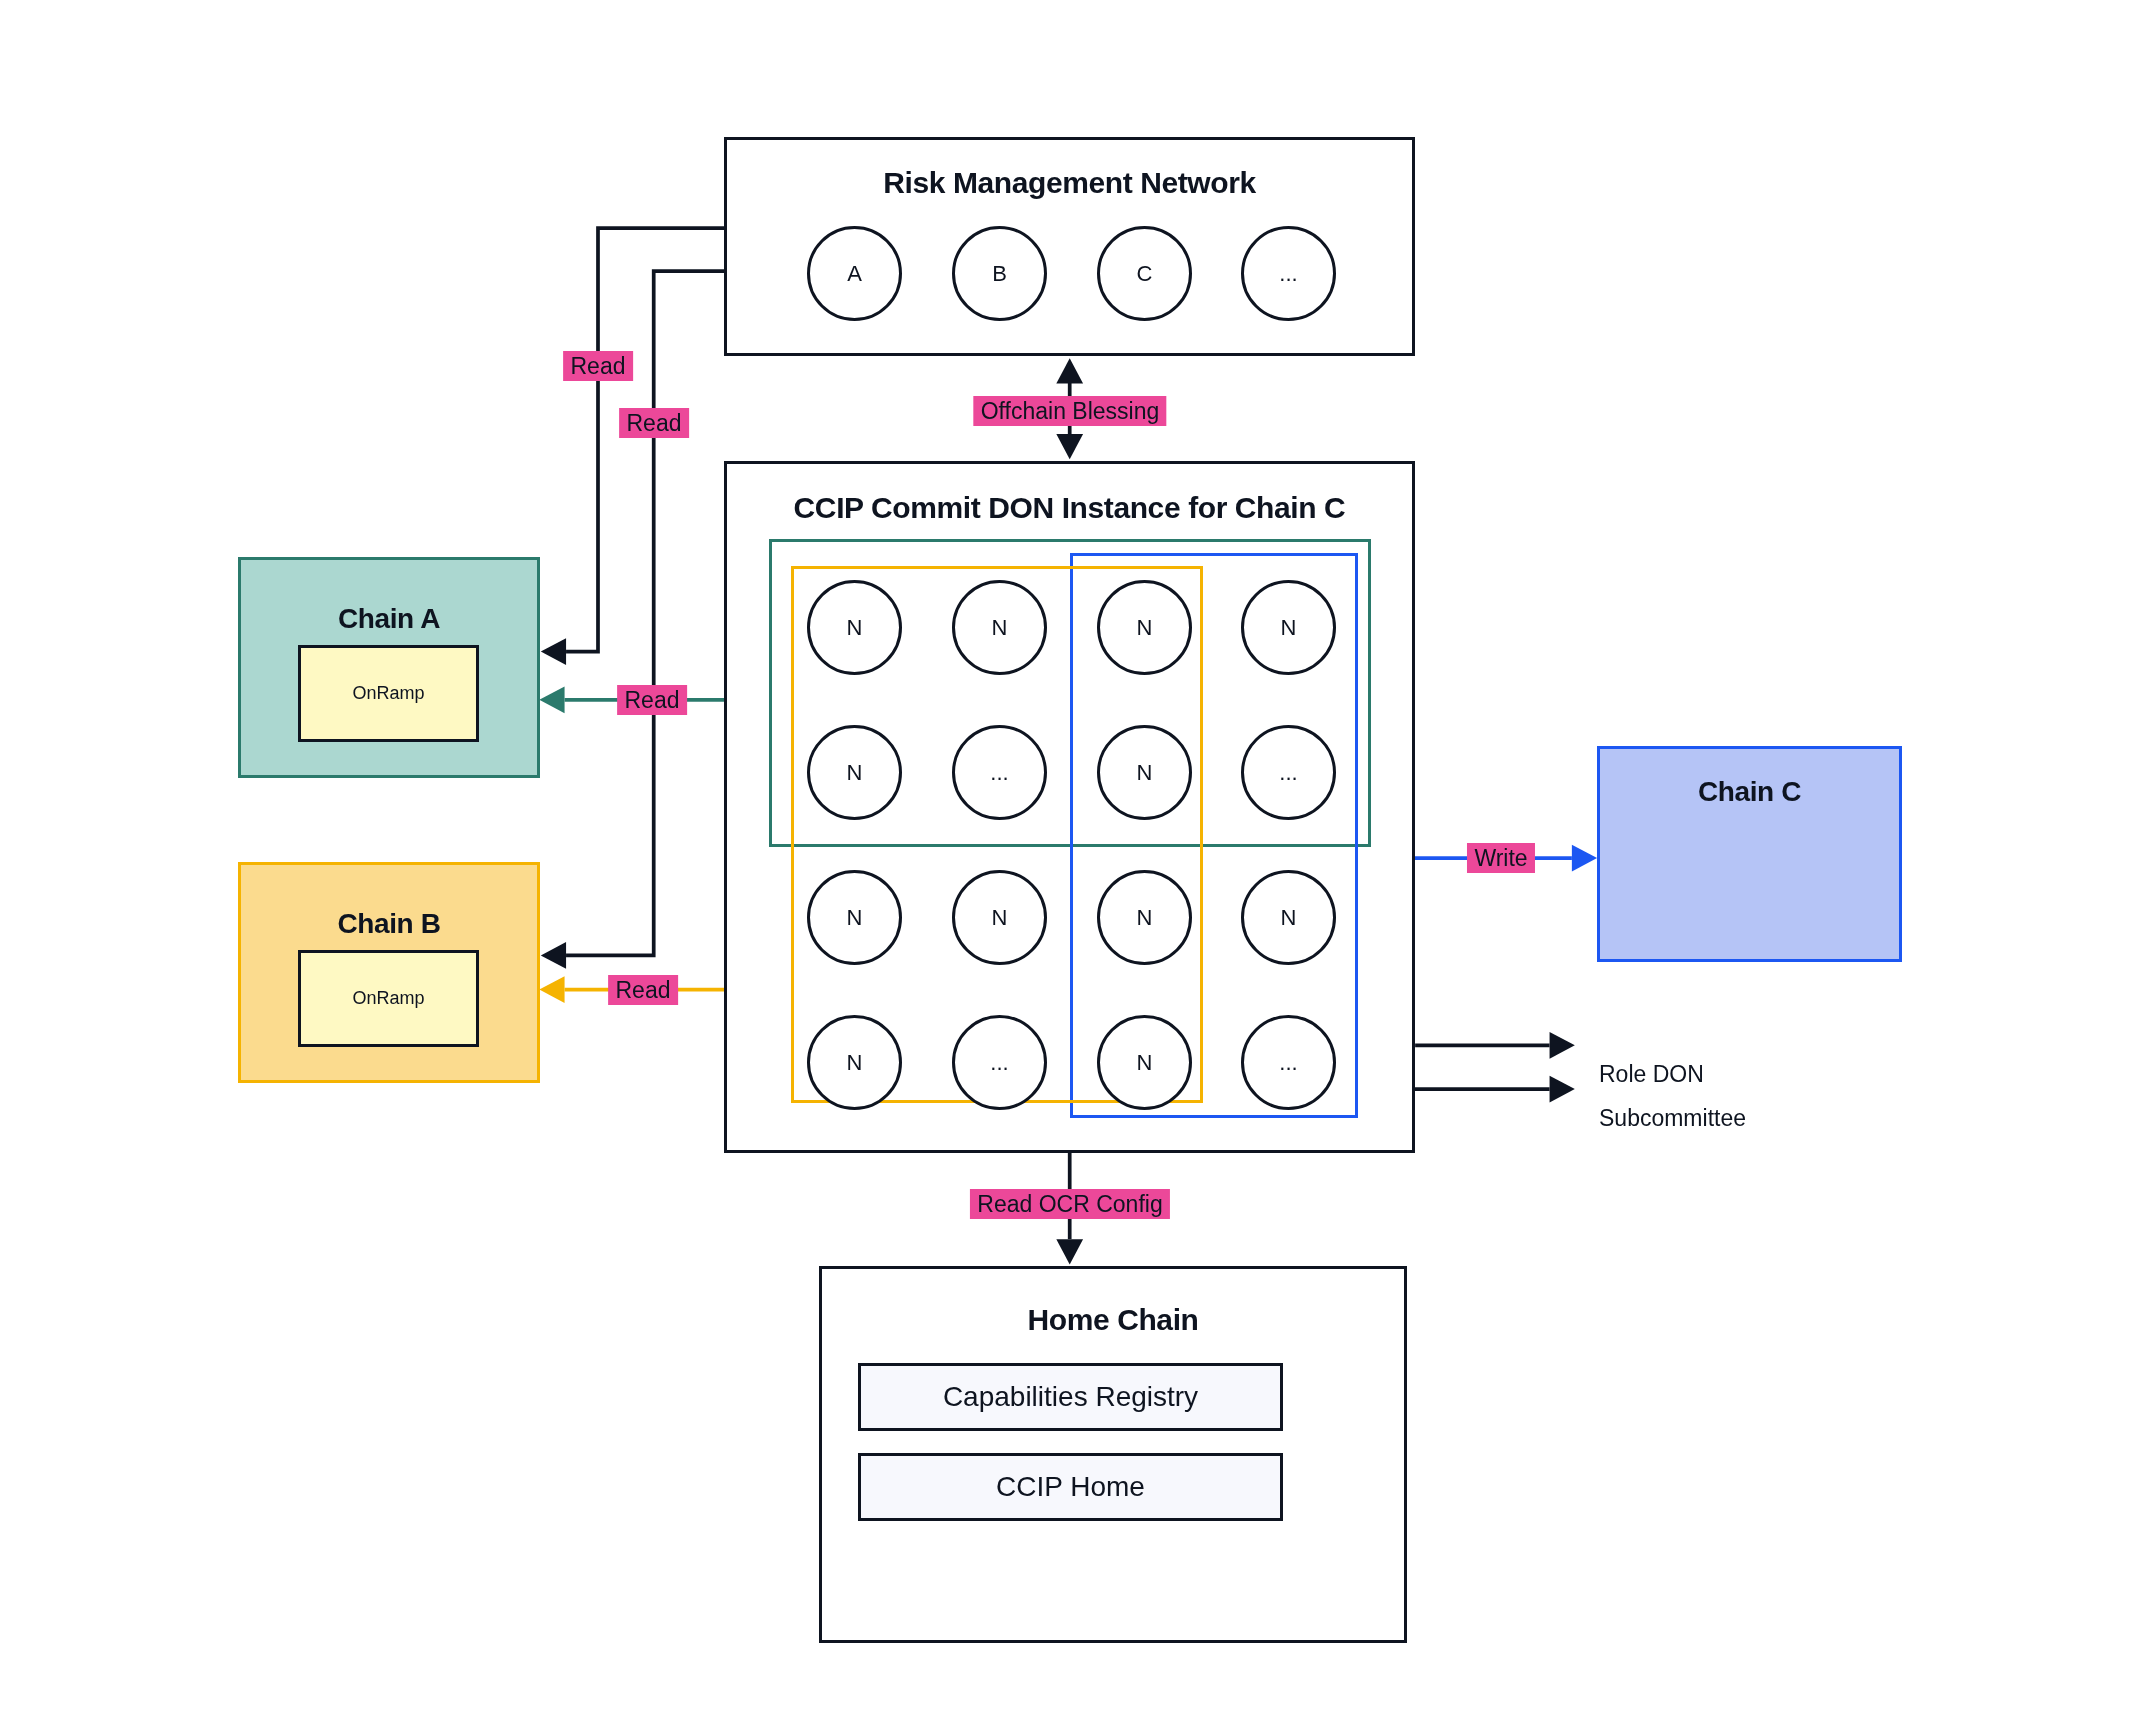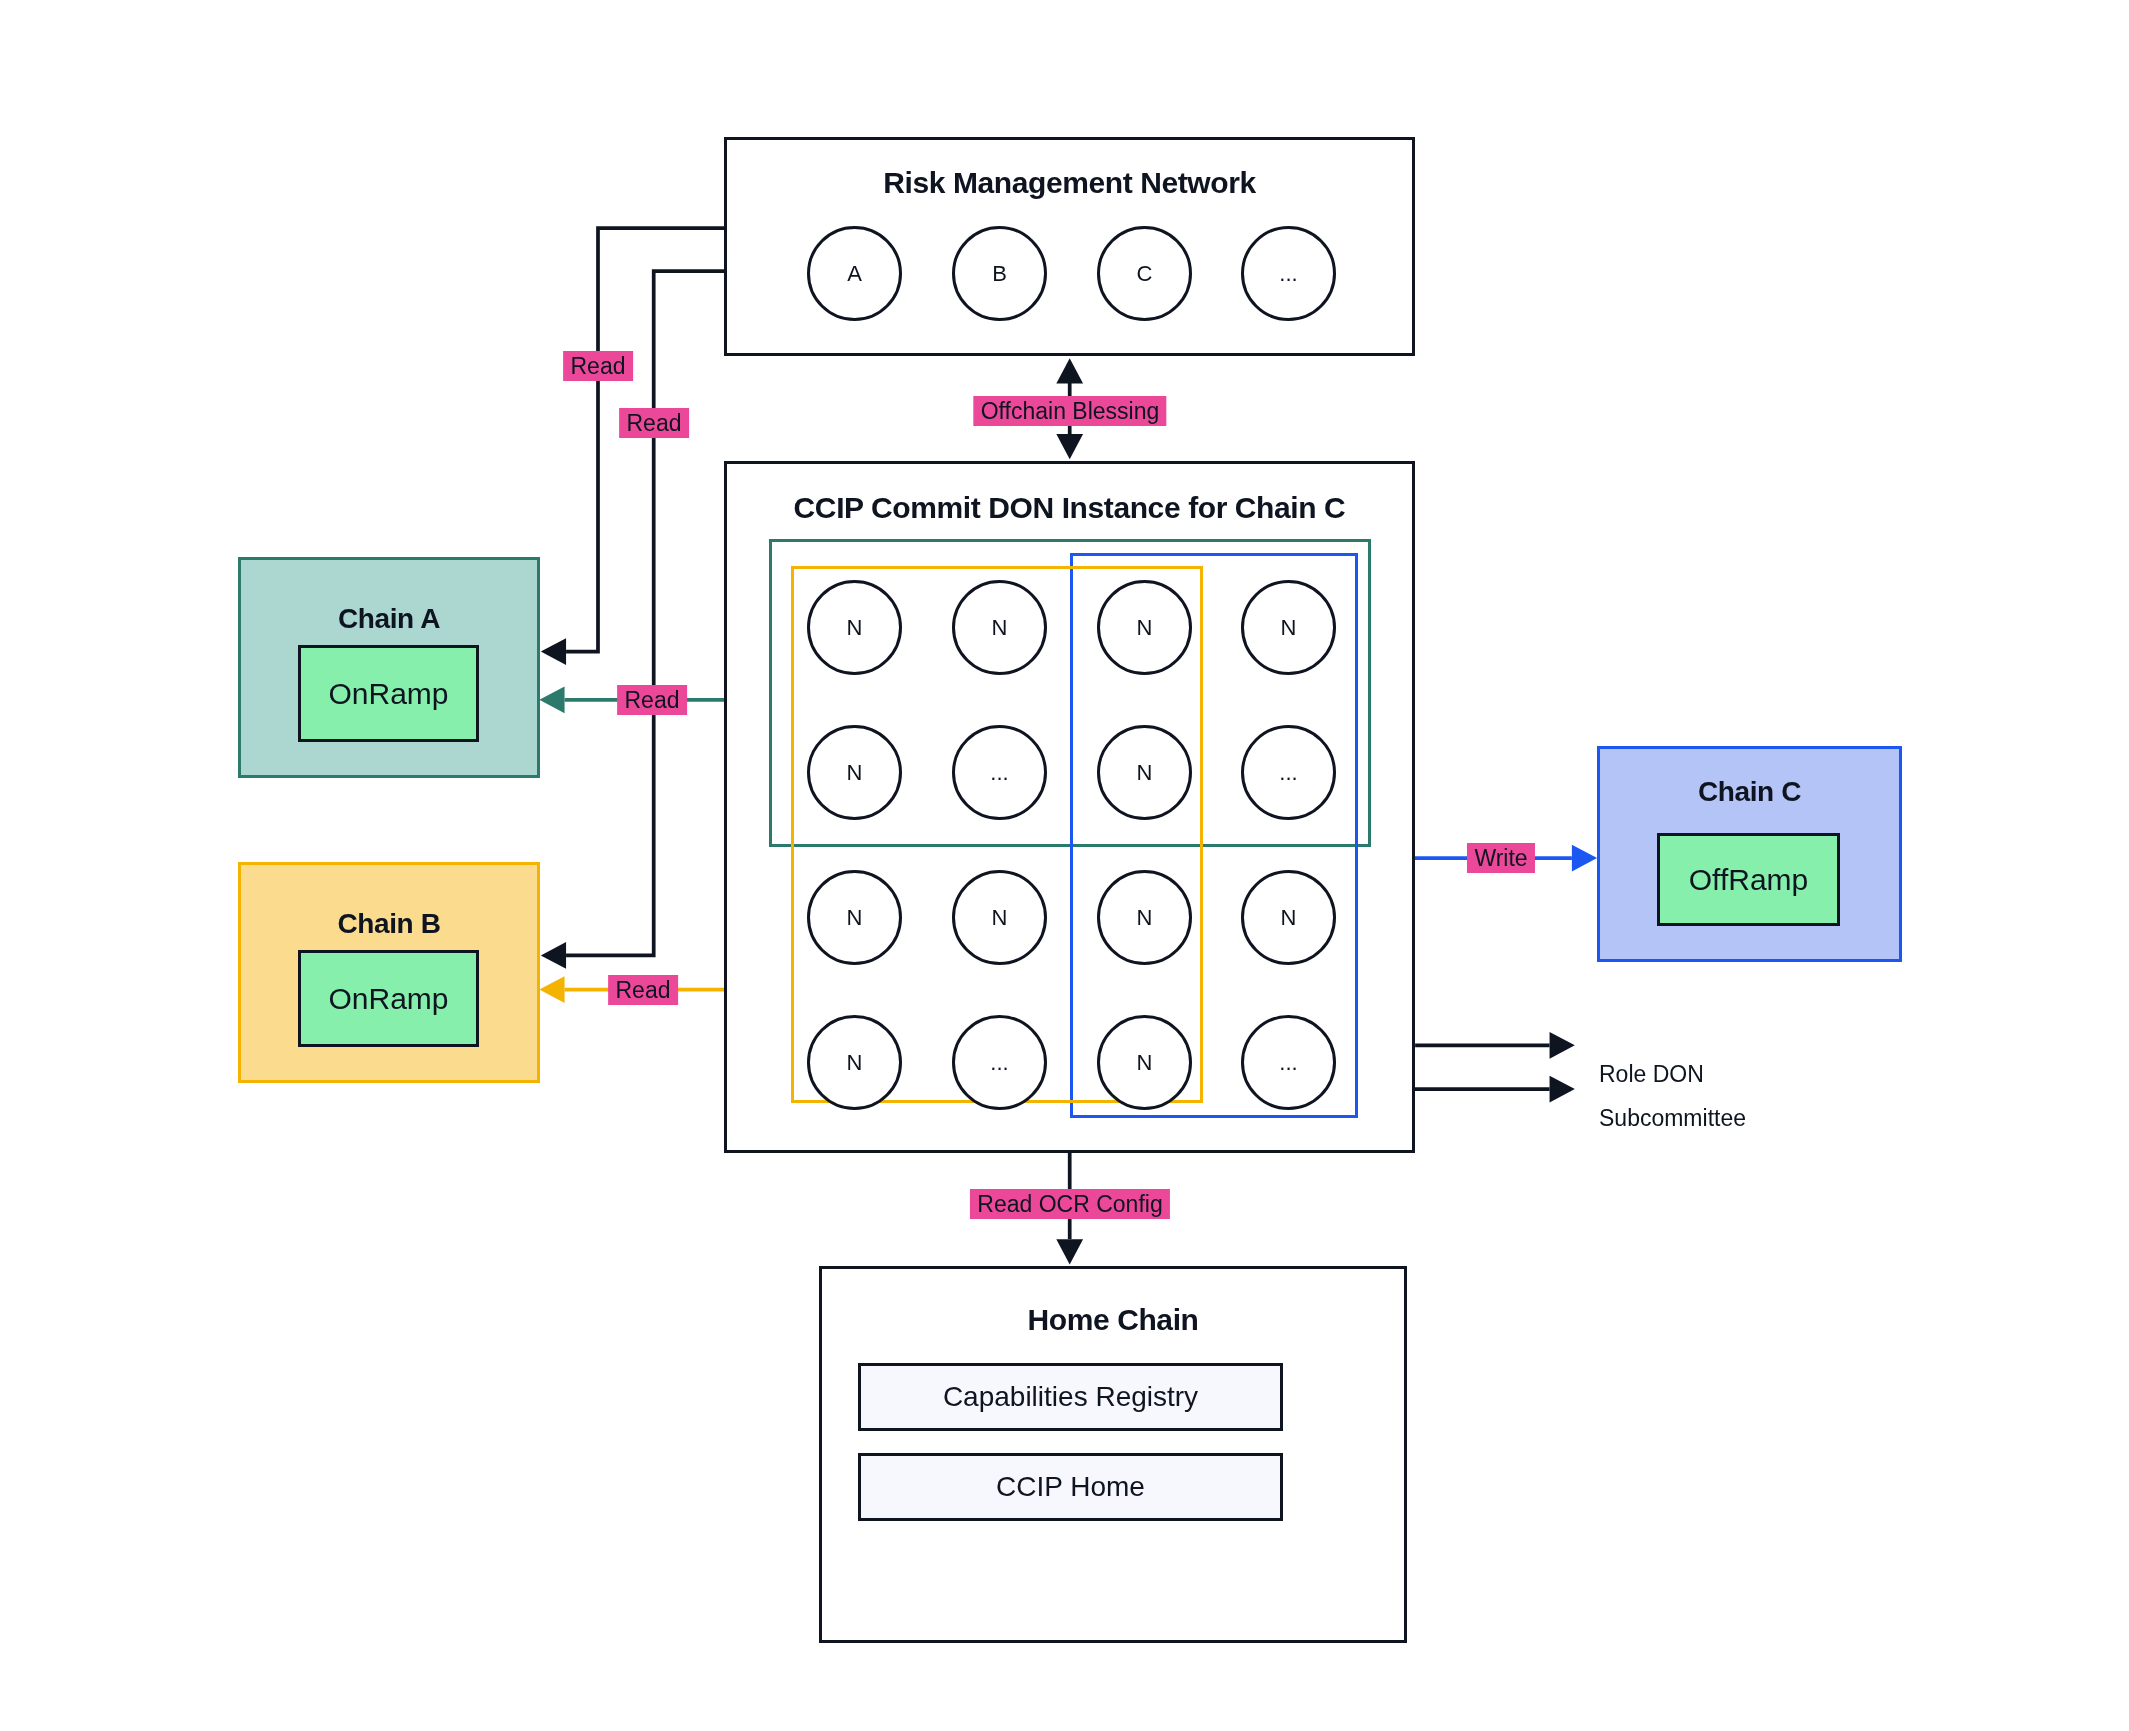--- a/index.html
+++ b/index.html
@@ -17,22 +17,22 @@
     font-size:22px;box-sizing:border-box;
   }
   .orect{position:absolute;box-sizing:border-box;background:transparent;}
   .teal-rect{border:3px solid #2b7a6c;}
   .yellow-rect{border:3px solid #f5b301;}
   .blue-rect{border:3px solid #1c57f2;}
   .chain-a{background:#abd7d0;border-color:#2b7a6c;}
   .chain-b{background:#fbdb8e;border-color:#f5b301;}
   .chain-c{background:#b5c4f6;border-color:#1c57f2;}
   .ramp{
-    position:absolute;background:#86efac;border:3.7px solid #0e1420;box-sizing:border-box;
-    display:flex;align-items:center;justify-content:center;font-size:30px;
+    position:absolute;background:#fef9c3;border:3.7px solid #0e1420;box-sizing:border-box;
+    display:flex;align-items:center;justify-content:center;font-size:18px;
   }
   .home-item{
     position:absolute;left:36px;width:425px;height:68px;background:#f7f8fd;border:3px solid #0e1420;
     box-sizing:border-box;display:flex;align-items:center;justify-content:center;font-size:28px;
   }
   .edge-label{
     position:absolute;transform:translate(-50%,-50%);background:#ec4899;
     padding:1.5px 7.4px;font-size:23px;white-space:nowrap;
   }
   .side-label{
@@ -117,23 +117,20 @@
 
   <div class="box chain-b" style="left:238px;top:862px;width:302px;height:221px;">
     <div class="chain-title" style="top:43px;">Chain B</div>
     <div class="ramp" style="left:57px;top:85px;width:181px;height:97px;">
       <span>OnRamp</span>
     </div>
   </div>
 
   <div class="box chain-c" style="left:1597px;top:746px;width:305px;height:216px;">
     <div class="chain-title" style="top:27px;">Chain C</div>
-    <div class="ramp" style="left:57px;top:84px;width:183px;height:93px;">
-      <span>OffRamp</span>
-    </div>
   </div>
 
   <div class="box" style="left:819px;top:1266px;width:588px;height:377px;">
     <div class="box-title" style="top:34px;">Home Chain</div>
     <div class="home-item" style="top:94px;">
       <span>Capabilities Registry</span>
     </div>
     <div class="home-item" style="top:184px;">
       <span>CCIP Home</span>
     </div>

